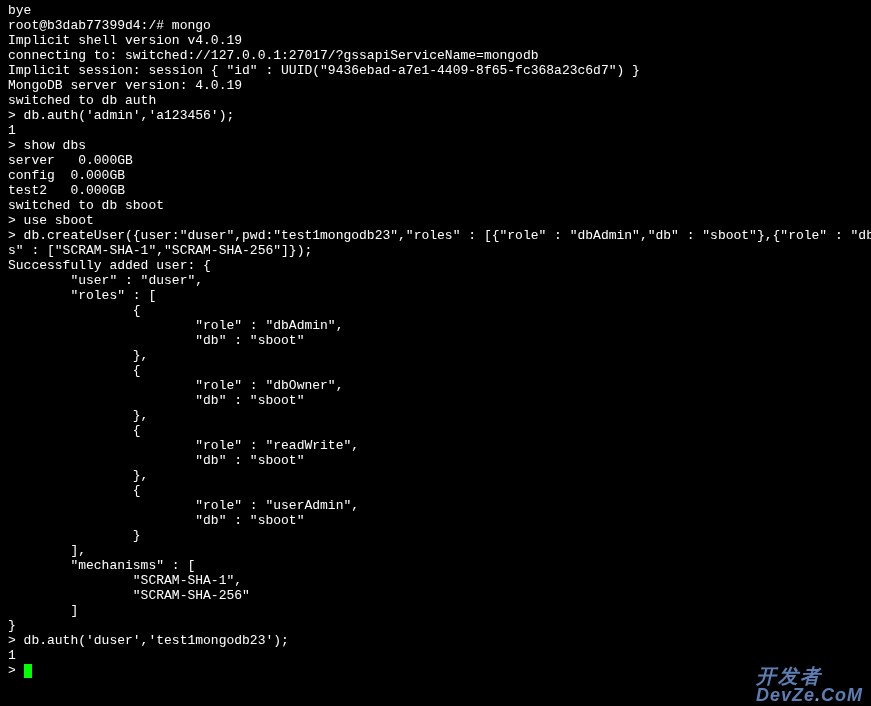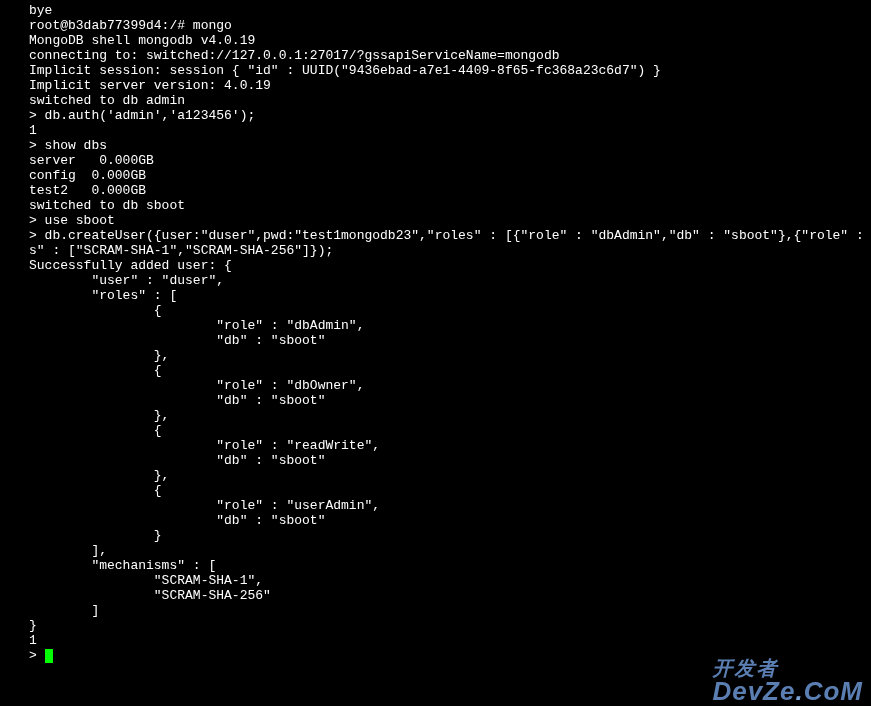--- a/index.html
+++ b/index.html
@@ -15,21 +15,20 @@
       line-height: 1.15;
       padding: 4px 8px;
       width: 871px;
       height: 706px;
       overflow: hidden;
       position: relative;
     }
     .line {
       white-space: pre;
       min-height: 15px;
-      margin-left: 21px;
     }
     .cursor {
       display: inline-block;
       background: #00ff00;
       width: 8px;
       height: 14px;
       vertical-align: text-bottom;
     }
     .watermark {
       position: absolute;
@@ -41,38 +40,38 @@
       font-weight: bold;
       text-align: left;
       pointer-events: none;
       line-height: 1;
     }
     .watermark .wm-top {
       font-size: 20px;
       letter-spacing: 2px;
     }
     .watermark .wm-bottom {
-      font-size: 26px;
+      font-size: 18px;
       letter-spacing: 1px;
     }
     .watermark .wm-dot {
       color: #7aa3d4;
     }
   </style>
 </head>
 <body>
 
 <div id="terminal-container">
     <div class="line">bye</div>
     <div class="line">root@b3dab77399d4:/# mongo</div>
-    <div class="line">MongoDB shell mongodb v4.0.19</div>
+    <div class="line">Implicit shell version v4.0.19</div>
     <div class="line">connecting to: switched://127.0.0.1:27017/?gssapiServiceName=mongodb</div>
     <div class="line">Implicit session: session { "id" : UUID("9436ebad-a7e1-4409-8f65-fc368a23c6d7") }</div>
-    <div class="line">Implicit server version: 4.0.19</div>
-    <div class="line">switched to db admin</div>
+    <div class="line">MongoDB server version: 4.0.19</div>
+    <div class="line">switched to db auth</div>
     <div class="line">&gt; db.auth('admin','a123456');</div>
     <div class="line">1</div>
     <div class="line">&gt; show dbs</div>
     <div class="line">server   0.000GB</div>
     <div class="line">config  0.000GB</div>
     <div class="line">test2   0.000GB</div>
     <div class="line">switched to db sboot</div>
     <div class="line">&gt; use sboot</div>
     <div class="line">&gt; db.createUser({user:"duser",pwd:"test1mongodb23","roles" : [{"role" : "dbAdmin","db" : "sboot"},{"role" : "dbOwner","db" :</div>
     <div class="line">s" : ["SCRAM-SHA-1","SCRAM-SHA-256"]});</div>
@@ -94,20 +93,21 @@
     <div class="line">                {</div>
     <div class="line">                        "role" : "userAdmin",</div>
     <div class="line">                        "db" : "sboot"</div>
     <div class="line">                }</div>
     <div class="line">        ],</div>
     <div class="line">        "mechanisms" : [</div>
     <div class="line">                "SCRAM-SHA-1",</div>
     <div class="line">                "SCRAM-SHA-256"</div>
     <div class="line">        ]</div>
     <div class="line">}</div>
+    <div class="line">&gt; db.auth('duser','test1mongodb23');</div>
     <div class="line">1</div>
     <div class="line">&gt; <span class="cursor"></span></div>
   </div>
 
 <div class="watermark">
   <div class="wm-top">开发者</div>
   <div class="wm-bottom">
     <span>DevZe</span><span class="wm-dot">.</span><span>CoM</span>
   </div>
 </div>

